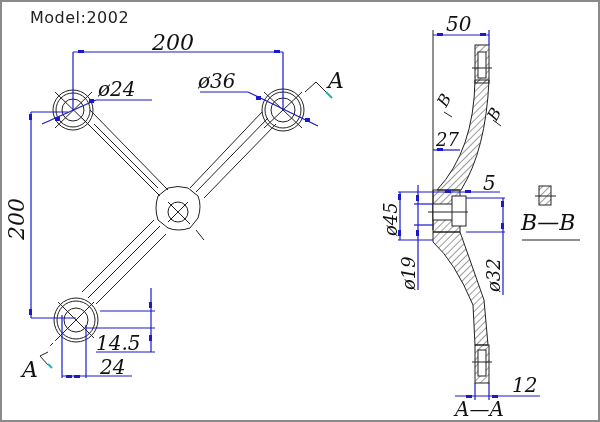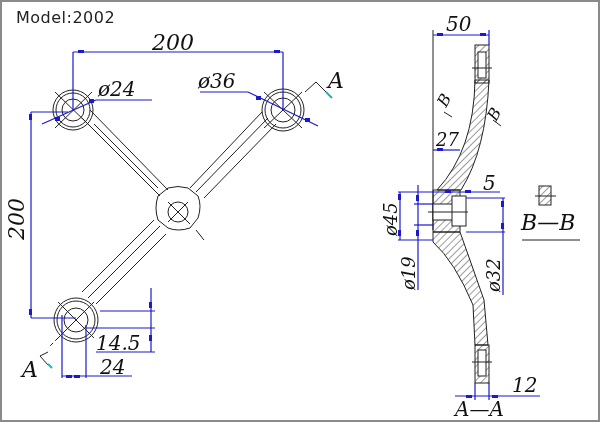--- a/index.html
+++ b/index.html
@@ -1,19 +1,19 @@
 <!DOCTYPE html>
 <html><head>
 <meta charset="utf-8">
 <style>
   html, body { margin:0; padding:0; background:#ffffff; }
   body { width:600px; height:422px; overflow:hidden; position:relative; font-family:"DejaVu Sans", sans-serif; }
   .frame { position:absolute; left:0; top:0; width:596px; height:418px; border:2px solid #8a8a8a; background:#fff; }
   svg { position:absolute; left:0; top:0; }
-  .model-label { position:absolute; left:16px; top:8px; font-family:"DejaVu Sans", sans-serif; font-size:16px; color:#222; letter-spacing:0.5px; }
+  .model-label { position:absolute; left:30px; top:8px; font-family:"DejaVu Sans", sans-serif; font-size:16px; color:#222; letter-spacing:0.5px; }
   .dim { font-family:"DejaVu Serif", serif; font-style:italic; fill:#111; }
 </style>
 </head>
 <body>
 
 <div class="frame"></div>
 <div class="model-label">Model:2002</div>
 
 <svg width="600" height="422" viewBox="0 0 600 422">
 

